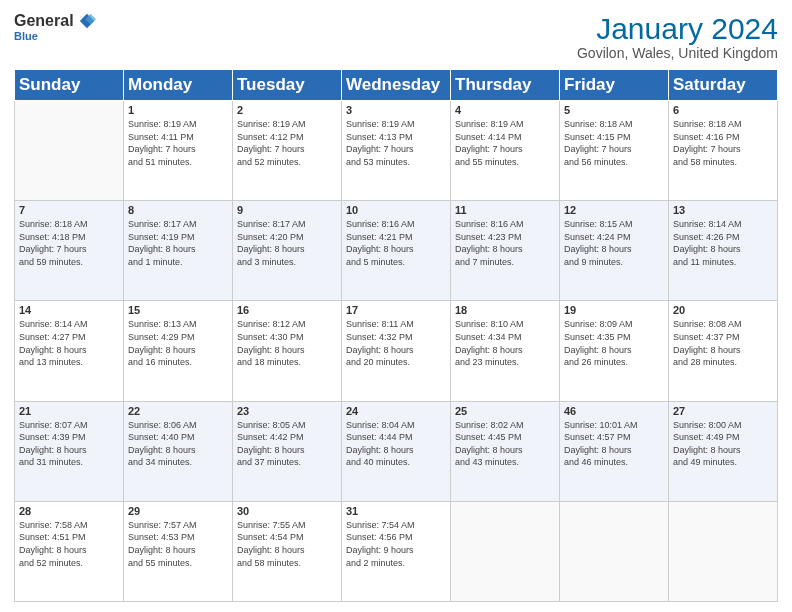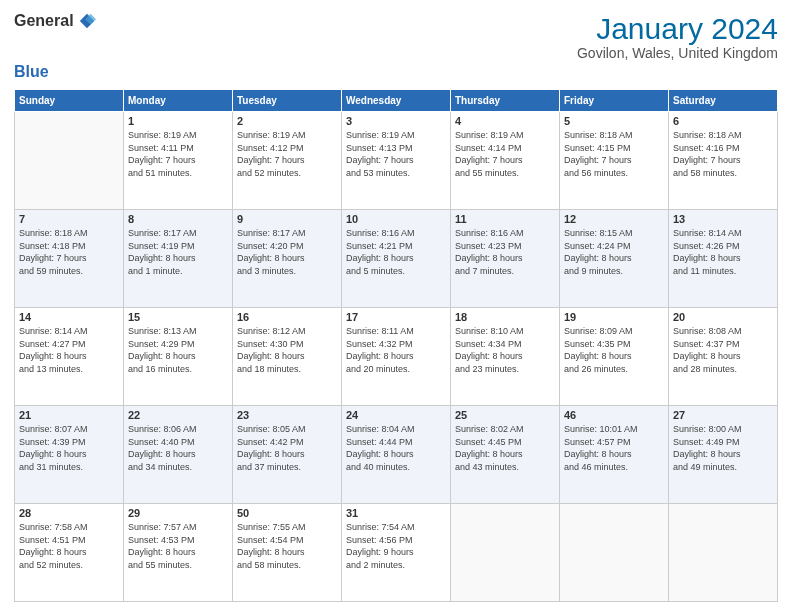--- a/index.html
+++ b/index.html
@@ -32,24 +32,23 @@
       display: flex;
       align-items: center;
       gap: 2px;
     }
     .logo-general {
       font-size: 16px;
       font-weight: bold;
       color: #333;
     }
     .logo-blue {
-      font-size: 16px;
+      font-size: 11px;
       font-weight: bold;
       color: #2a6bb5;
-      margin-top: 33px;
     }
     .logo-icon {
       width: 18px;
       height: 18px;
       margin-left: 2px;
     }
     .title-block {
       text-align: right;
     }
     .month-title {
@@ -64,21 +63,21 @@
     }
     .calendar {
       flex: 1;
       border-collapse: collapse;
       width: 100%;
       table-layout: fixed;
     }
     .calendar th {
       background-color: #2a6bb5;
       color: #fff;
-      font-size: 10px;
+      font-size: 17px;
       font-weight: bold;
       padding: 5px 4px;
       text-align: left;
       border: 1px solid #fff;
     }
     .calendar td {
       vertical-align: top;
       border: 1px solid #ccc;
       padding: 3px 4px;
       font-size: 9.5px;
@@ -259,21 +258,21 @@
         <tr>
           <td>
             <div class="day-number">28</div>
             <div class="day-info"><span>Sunrise: 7:58 AM</span><br><span>Sunset: 4:51 PM</span><br><span>Daylight: 8 hours<br>and 52 minutes.</span><br></div>
           </td>
           <td>
             <div class="day-number">29</div>
             <div class="day-info"><span>Sunrise: 7:57 AM</span><br><span>Sunset: 4:53 PM</span><br><span>Daylight: 8 hours<br>and 55 minutes.</span><br></div>
           </td>
           <td>
-            <div class="day-number">50</div>
+            <div class="day-number">30</div>
             <div class="day-info"><span>Sunrise: 7:55 AM</span><br><span>Sunset: 4:54 PM</span><br><span>Daylight: 8 hours<br>and 58 minutes.</span><br></div>
           </td>
           <td>
             <div class="day-number">31</div>
             <div class="day-info"><span>Sunrise: 7:54 AM</span><br><span>Sunset: 4:56 PM</span><br><span>Daylight: 9 hours<br>and 2 minutes.</span><br></div>
           </td>
           <td class="empty"></td>
           <td class="empty"></td>
           <td class="empty"></td>
         </tr>

